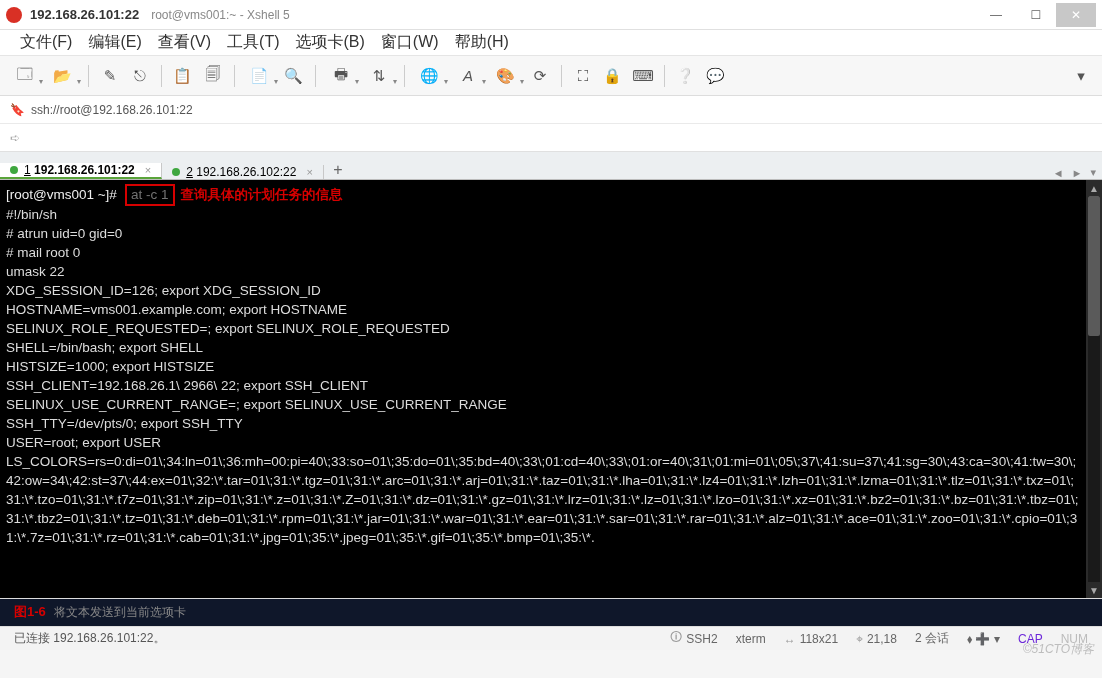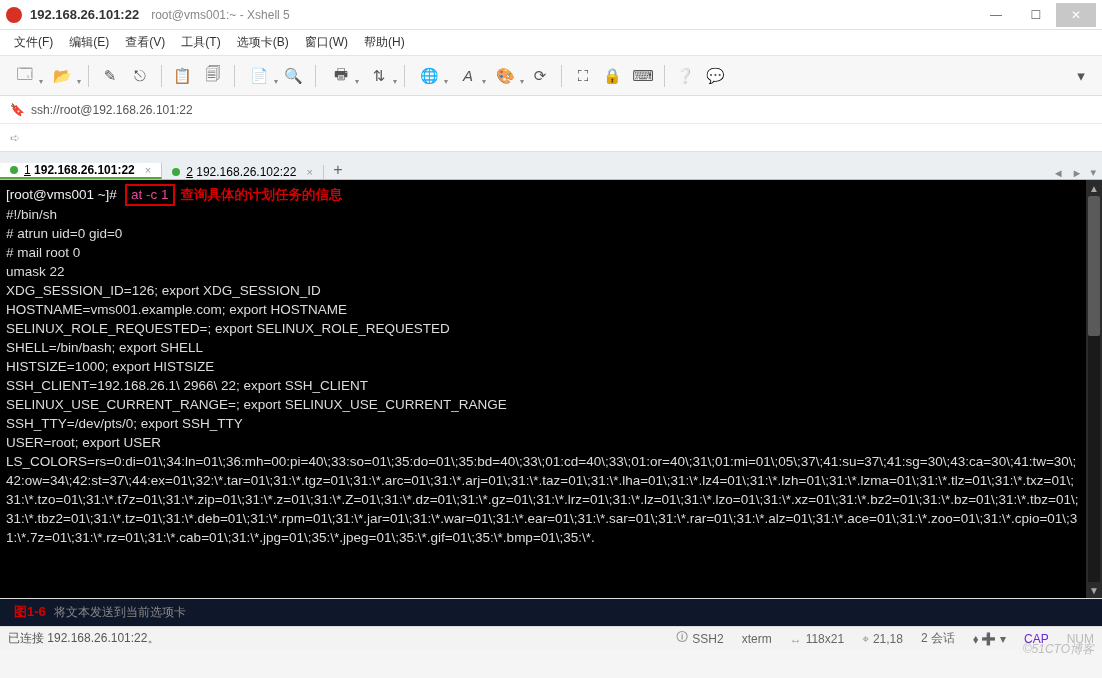--- a/index.html
+++ b/index.html
@@ -6,21 +6,21 @@
 body { width:1102px; height:678px; background:#f5f5f5; overflow:hidden; position:relative; }
 
 .titlebar { height:30px; background:#fff; display:flex; align-items:center; padding:0 6px; border-bottom:1px solid #e0e0e0; }
 .titlebar .app-icon { width:16px; height:16px; background:#d93025; border-radius:50%; margin-right:8px; }
 .titlebar .title-host { font-weight:bold; font-size:13px; color:#333; margin-right:12px; }
 .titlebar .title-sub { font-size:12px; color:#888; }
 .titlebar .win-controls { margin-left:auto; display:flex; }
 .titlebar .win-btn { width:40px; height:24px; display:flex; align-items:center; justify-content:center; color:#666; font-size:12px; }
 .titlebar .win-btn.close { background:#c8c8c8; color:#fff; }
 
-.menubar { height:26px; background:#fff; display:flex; align-items:center; padding:0 14px; font-size:12px; color:#333; border-bottom:1px solid #e5e5e5; }
+.menubar { height:26px; background:#fff; display:flex; align-items:center; padding:0 20px; font-size:16px; color:#333; border-bottom:1px solid #e5e5e5; }
 .menubar span { margin-right:16px; cursor:default; }
 
 .toolbar { height:40px; background:#f7f7f7; border-bottom:1px solid #ddd; display:flex; align-items:center; padding:0 8px; gap:4px; }
 .tool-btn { width:26px; height:26px; display:flex; align-items:center; justify-content:center; color:#555; font-size:15px; border:1px solid transparent; position:relative; }
 .tool-sep { width:1px; height:22px; background:#ccc; margin:0 4px; }
 .tool-btn .drop { font-size:8px; margin-left:2px; color:#888; position:absolute; right:-2px; bottom:2px;}
 .tool-btn.wide { width:34px; }
 .tool-overflow{ margin-left:auto; }
 
 .addrbar { height:28px; background:#fff; border-bottom:1px solid #eaeaea; display:flex; align-items:center; padding:0 10px; font-size:12px; color:#555; }
@@ -34,32 +34,32 @@
 .tab.active { background:#fff; border-bottom:2px solid #5aa43a; }
 .tab .dot { width:8px; height:8px; border-radius:50%; background:#3fa73f; }
 .tab .underline { text-decoration:underline; }
 .tab .close-x { color:#999; margin-left:4px; font-size:11px; }
 .tab.add { width:28px; justify-content:center; color:#666; font-size:16px; border-right:none; }
 .tabs .scroll-arrows { margin-left:auto; display:flex; align-items:center; padding:0 6px; gap:8px; color:#888; font-size:11px; }
 
 .terminal-wrap { position:relative; height:418px; background:#000; }
 .terminal { width:calc(100% - 16px); height:100%; background:#000; color:#dcdcdc; font-family:"Consolas","Courier New",monospace; font-size:13.5px; line-height:18px; padding:4px 6px; overflow:hidden; white-space:pre-wrap; word-break:break-all; }
 .prompt-user{ color:#eee; }
-.hl-box { display:inline-block; border:2px solid #d60000; padding:0 4px; color:#ec4899; background:#000; }
+.hl-box { display:inline-block; border:2px solid #d60000; padding:0 4px; color:#737373; background:#000; }
 .hl-label { color:#d60000; font-weight:bold; margin-left:6px; }
 .scrollbar-v { position:absolute; right:0; top:0; width:16px; height:100%; background:#2b2b2b; }
 .scrollbar-v .track { position:absolute; top:16px; bottom:16px; left:2px; right:2px; background:#1a1a1a; }
 .scrollbar-v .thumb { position:absolute; top:16px; left:2px; right:2px; height:140px; background:#5a5a5a; border-radius:2px; }
 .scrollbar-v .arr { position:absolute; left:0; width:16px; height:16px; color:#aaa; font-size:10px; display:flex; align-items:center; justify-content:center; }
 .scrollbar-v .arr.up{ top:0; } .scrollbar-v .arr.dn{ bottom:0; }
 
 .inputbar { height:28px; background:#0f172a; border-top:1px solid #ddd; display:flex; align-items:center; padding:0 8px; font-size:12px; color:#888; position:relative;}
 .fig-label { position:absolute; left:14px; top:4px; color:#d60000; font-weight:bold; font-size:13px; }
 
-.statusbar { height:24px; background:#f3f3f3; border-top:1px solid #ddd; display:flex; align-items:center; font-size:12px; color:#555; padding:0 8px; gap:18px; }
+.statusbar { height:24px; background:#f3f3f3; border-top:1px solid #ddd; display:flex; align-items:center; font-size:12px; color:#555; padding:0 14px; gap:18px; }
 .statusbar .conn { flex:0 0 auto; }
 .statusbar .spacer{ flex:1; }
 .statusbar .cell { display:flex; align-items:center; gap:4px; color:#666; }
 .statusbar .cell .ico{ color:#999; }
 .watermark { position:absolute; right:8px; bottom:20px; font-size:12px; color:#bdbdbd; font-style:italic;}
 </style>
 </head>
 <body>
 
 <div class="titlebar">

